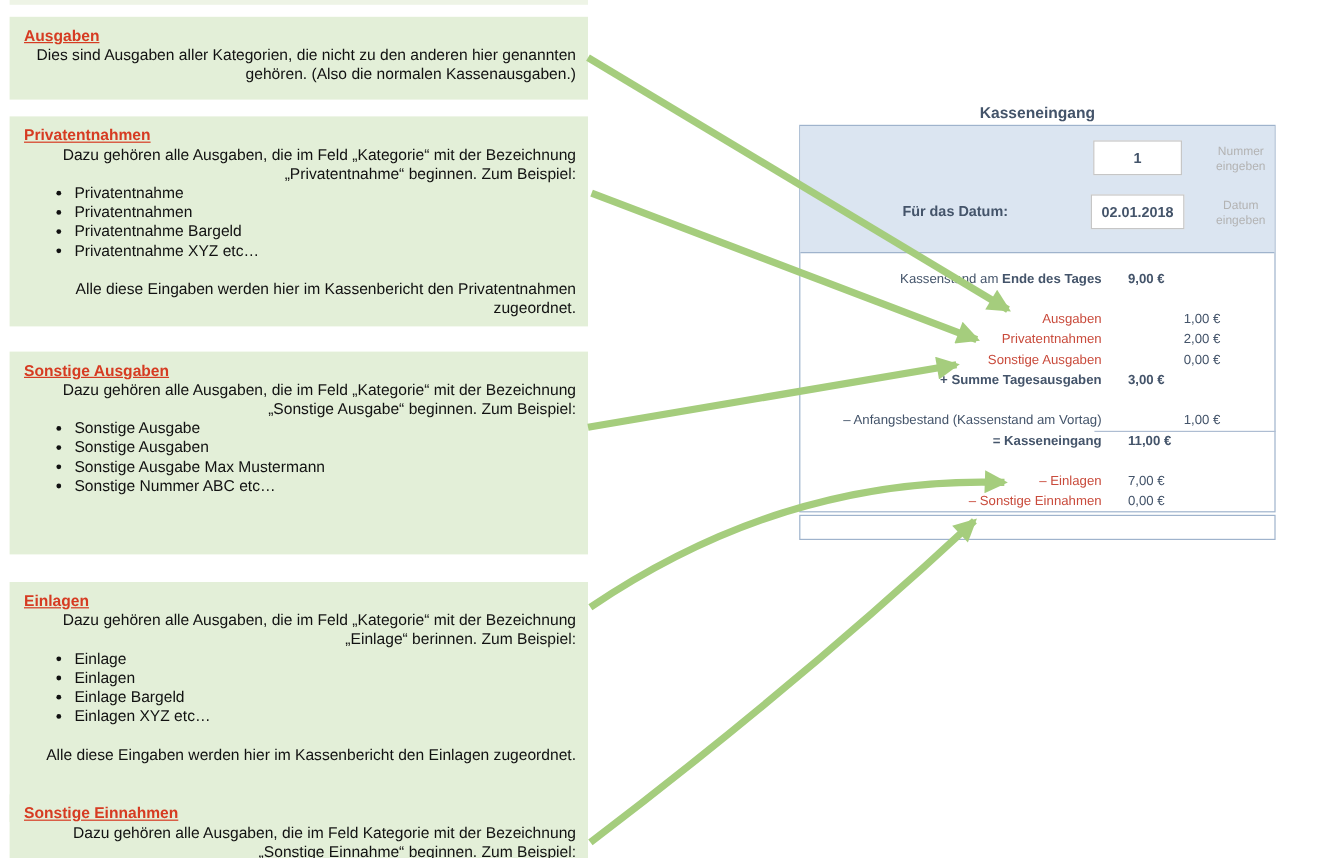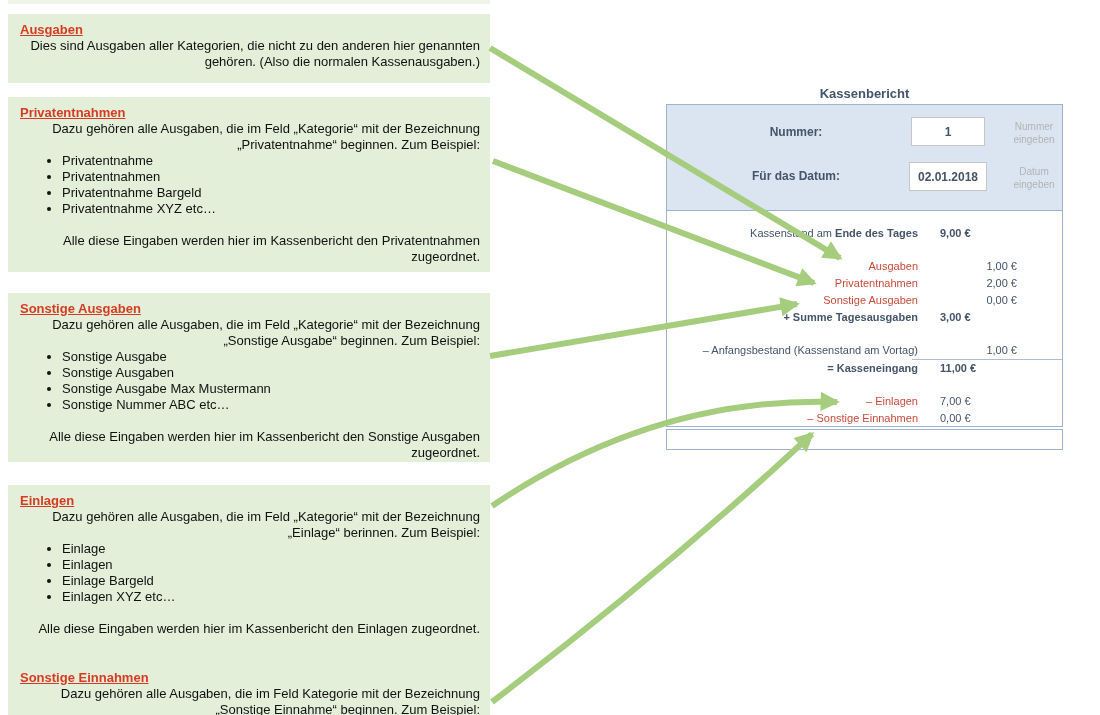--- a/index.html
+++ b/index.html
@@ -98,47 +98,45 @@
 
   <div class="note" style="top:293px;height:169px;">
     <h3>Sonstige Ausgaben</h3>
     <p>Dazu gehören alle Ausgaben, die im Feld „Kategorie“ mit der Bezeichnung „Sonstige Ausgabe“ beginnen. Zum Beispiel:</p>
     <ul>
       <li>Sonstige Ausgabe</li>
       <li>Sonstige Ausgaben</li>
       <li>Sonstige Ausgabe Max Mustermann</li>
       <li>Sonstige Nummer ABC etc…</li>
     </ul>
-    <p class="outro">Alle diese Eingaben werden hier im Kassenbericht den Sonstige Ausgaben zugeordnet.</p>
   </div>
 
   <div class="note" style="top:485px;height:200px;">
     <h3>Einlagen</h3>
     <p>Dazu gehören alle Ausgaben, die im Feld „Kategorie“ mit der Bezeichnung „Einlage“ berinnen. Zum Beispiel:</p>
     <ul>
       <li>Einlage</li>
       <li>Einlagen</li>
       <li>Einlage Bargeld</li>
       <li>Einlagen XYZ  etc…</li>
     </ul>
     <p class="outro">Alle diese Eingaben werden hier im Kassenbericht den Einlagen zugeordnet.</p>
   </div>
 
   <div class="note" style="top:662px;height:60px;">
     <h3>Sonstige Einnahmen</h3>
     <p>Dazu gehören alle Ausgaben, die im Feld Kategorie mit der Bezeichnung „Sonstige Einnahme“ beginnen. Zum Beispiel:</p>
   </div>
 
-  <div class="form-title">Kassenbericht</div>
+  <div class="form-title">Kasseneingang</div>
 
   <div class="form-box">
     <div class="form-header"></div>
   </div>
 
-  <div class="hdr-label" style="top:125px;">Nummer:</div>
   <input class="hdr-input" style="left: 911px; top: 117px; width: 74px;" value="1">
   <div class="hdr-hint" style="top:120px;">
     <div>Nummer</div>
     <div>eingeben</div>
   </div>
 
   <div class="hdr-label" style="top:169px;">Für das Datum:</div>
   <input class="hdr-input" style="left: 909px; top: 162px; width: 78px;" value="02.01.2018">
   <div class="hdr-hint" style="top:165px;">
     <div>Datum</div>

